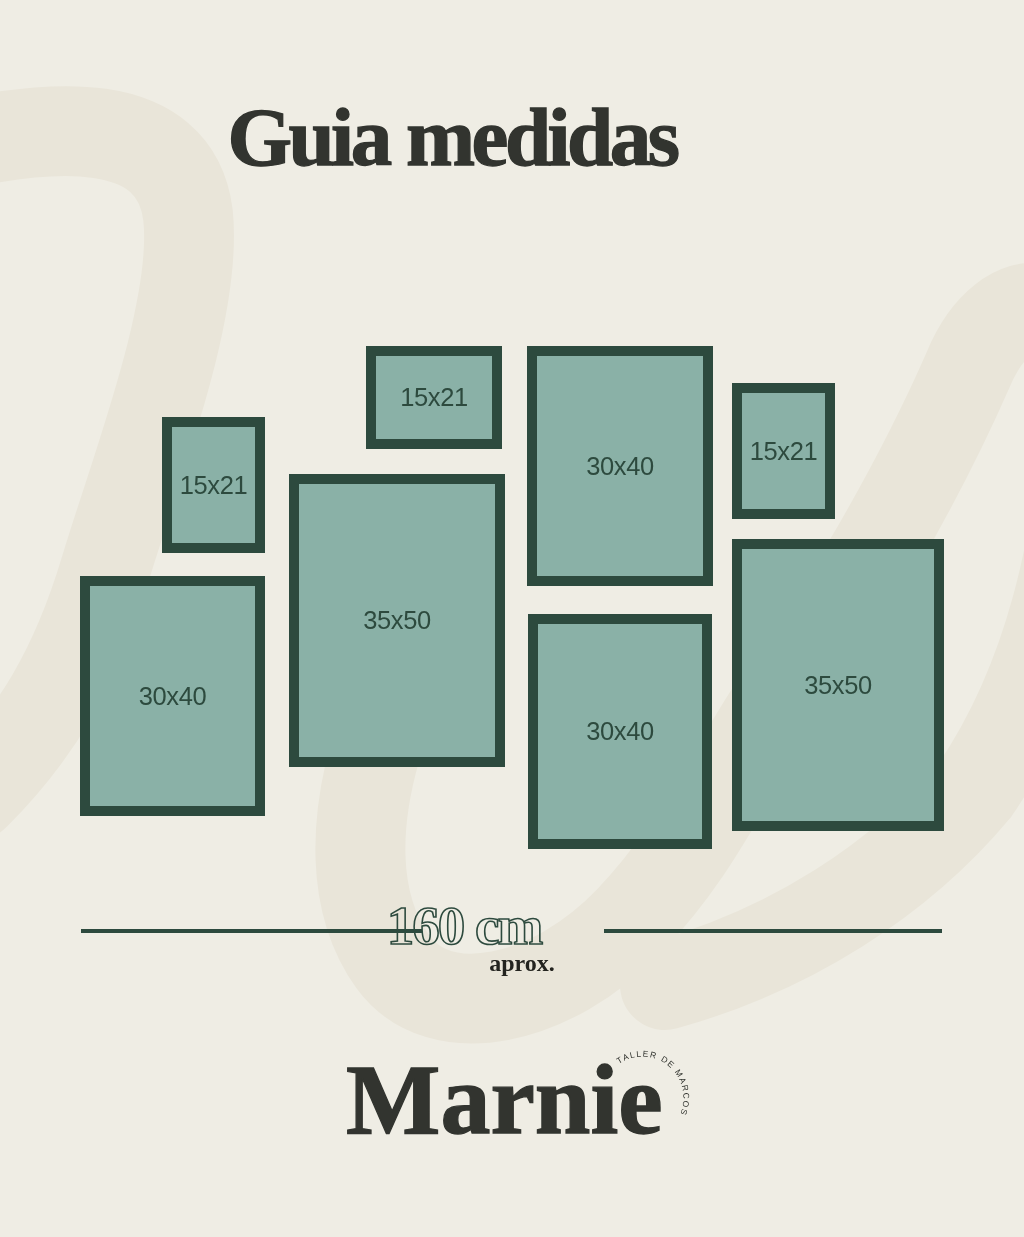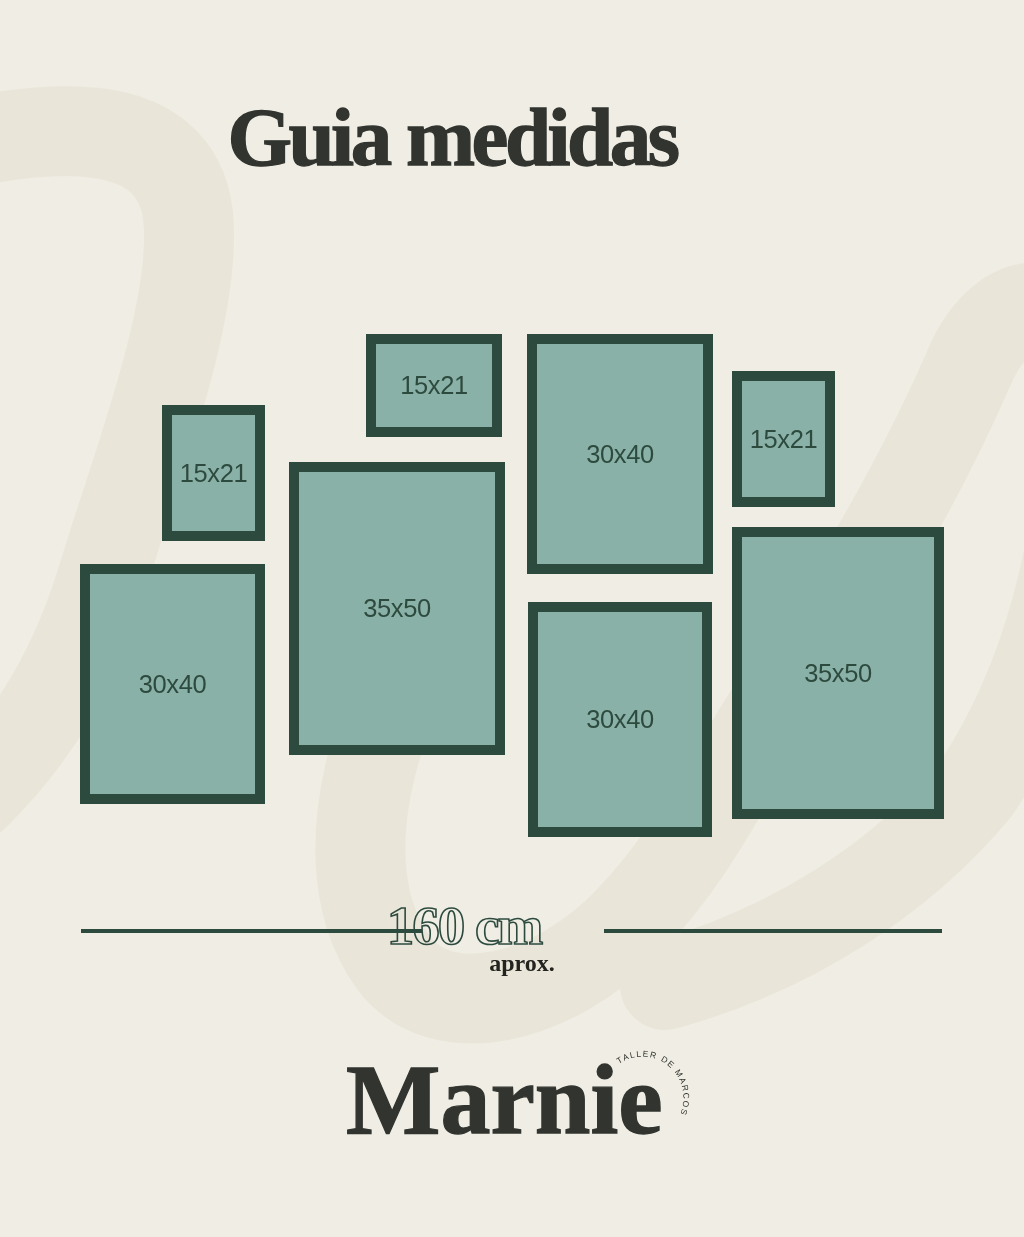--- a/index.html
+++ b/index.html
@@ -3,21 +3,21 @@
 <meta charset="utf-8">
 <style>
   html,body{margin:0;padding:0;}
   body{width:1024px;height:1237px;position:relative;overflow:hidden;background:#efede4;-webkit-font-smoothing:antialiased;
        font-family:"Liberation Sans",sans-serif;}
   .wm{position:absolute;left:0;top:0;width:1024px;height:1237px;}
   .title{position:absolute;transform:translateZ(0);left:0;top:0;width:904px;text-align:center;
          font-family:"Liberation Serif",serif;font-weight:bold;font-size:83px;
          letter-spacing:-3.5px;color:#32342f;line-height:1;top:96px;-webkit-text-stroke:1.3px #32342f;}
   .frame{position:absolute;box-sizing:border-box;background:#8ab1a7;border:10.7px solid #2d4a3e;
-         display:flex;align-items:center;justify-content:center;}
+         display:flex;align-items:center;justify-content:center;margin-top:12px;}
   .frame span{font-family:"Liberation Sans",sans-serif;font-size:25.5px;color:#2d4a3e;letter-spacing:-0.4px;transform:translateZ(0);}
   .line{position:absolute;height:3.5px;background:#2d4a3e;top:929px;}
   .cm{position:absolute;transform:translateZ(0);top:898px;left:0;width:928px;text-align:center;
       font-family:"Liberation Serif",serif;font-weight:bold;font-size:55px;line-height:1;
       color:transparent;-webkit-text-stroke:1.6px #2d4a3e;letter-spacing:-2px;}
   .aprox{position:absolute;transform:translateZ(0);top:950px;left:10px;width:1024px;text-align:center;
       font-family:"Liberation Serif",serif;font-weight:bold;font-size:24px;color:#23231f;letter-spacing:0px;}
   .marnie{position:absolute;transform:translateZ(0);left:346px;top:1050px;
       font-family:"Liberation Serif",serif;font-weight:bold;font-size:100px;line-height:1;
       color:#32342f;letter-spacing:0px;-webkit-text-stroke:1.3px #32342f;}

